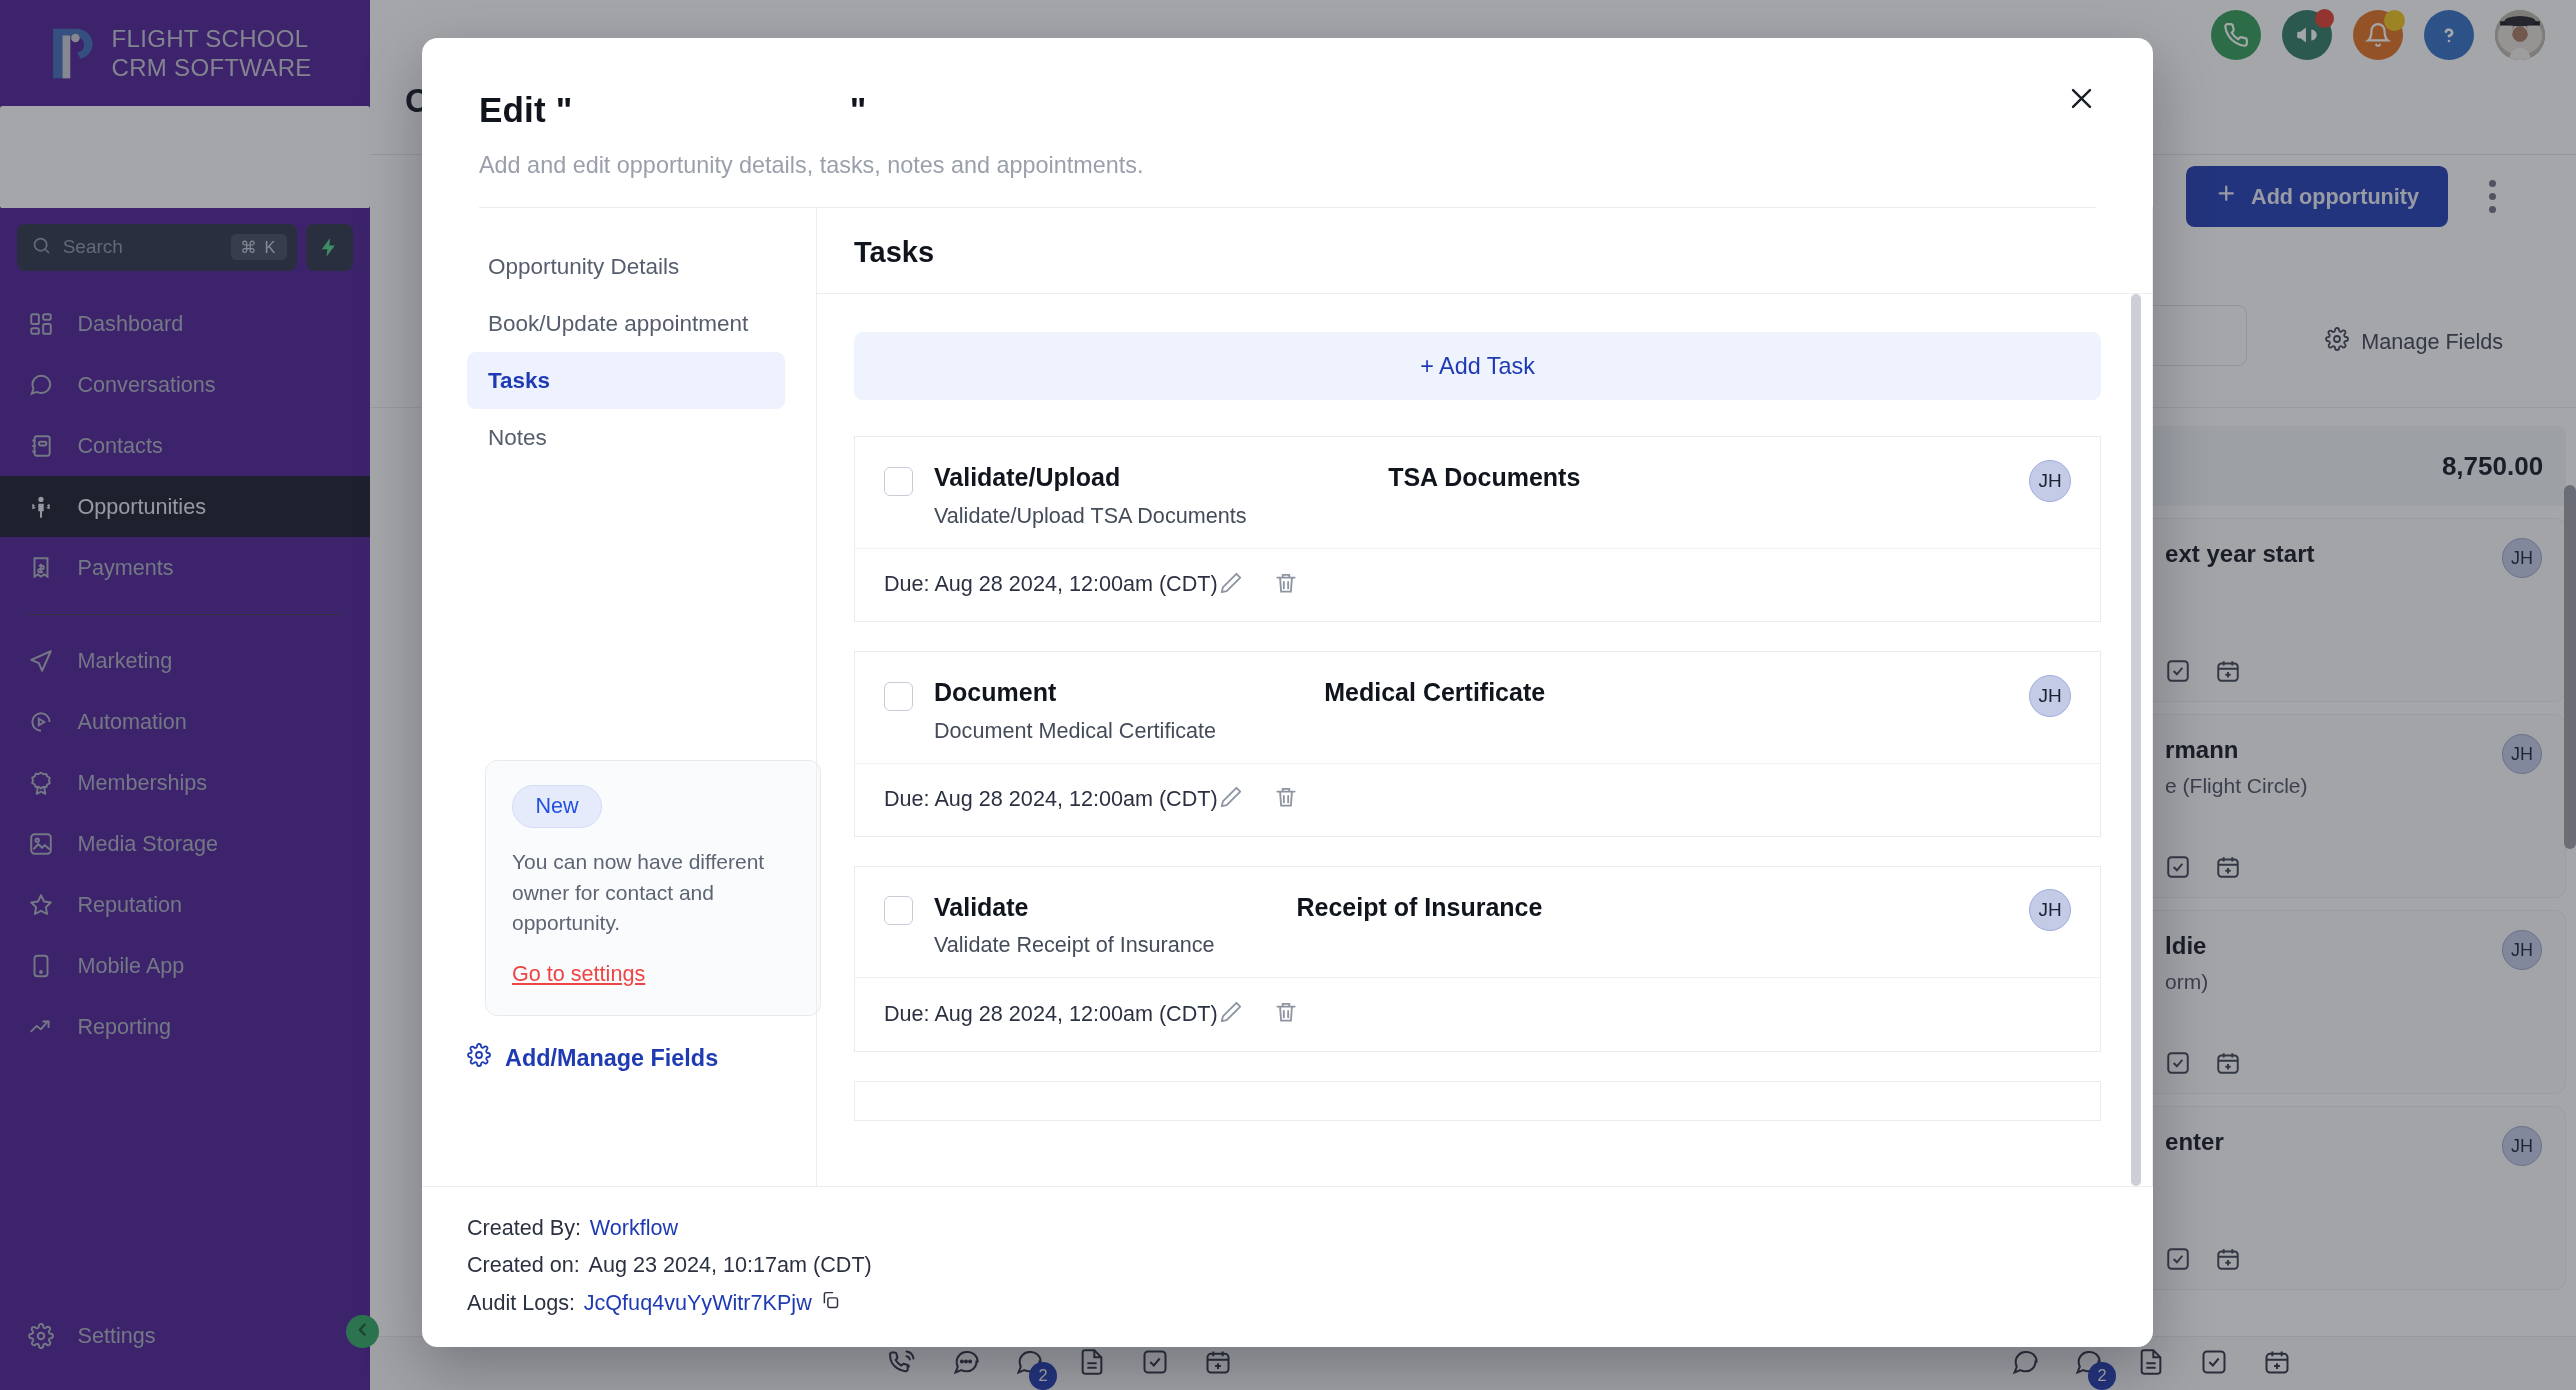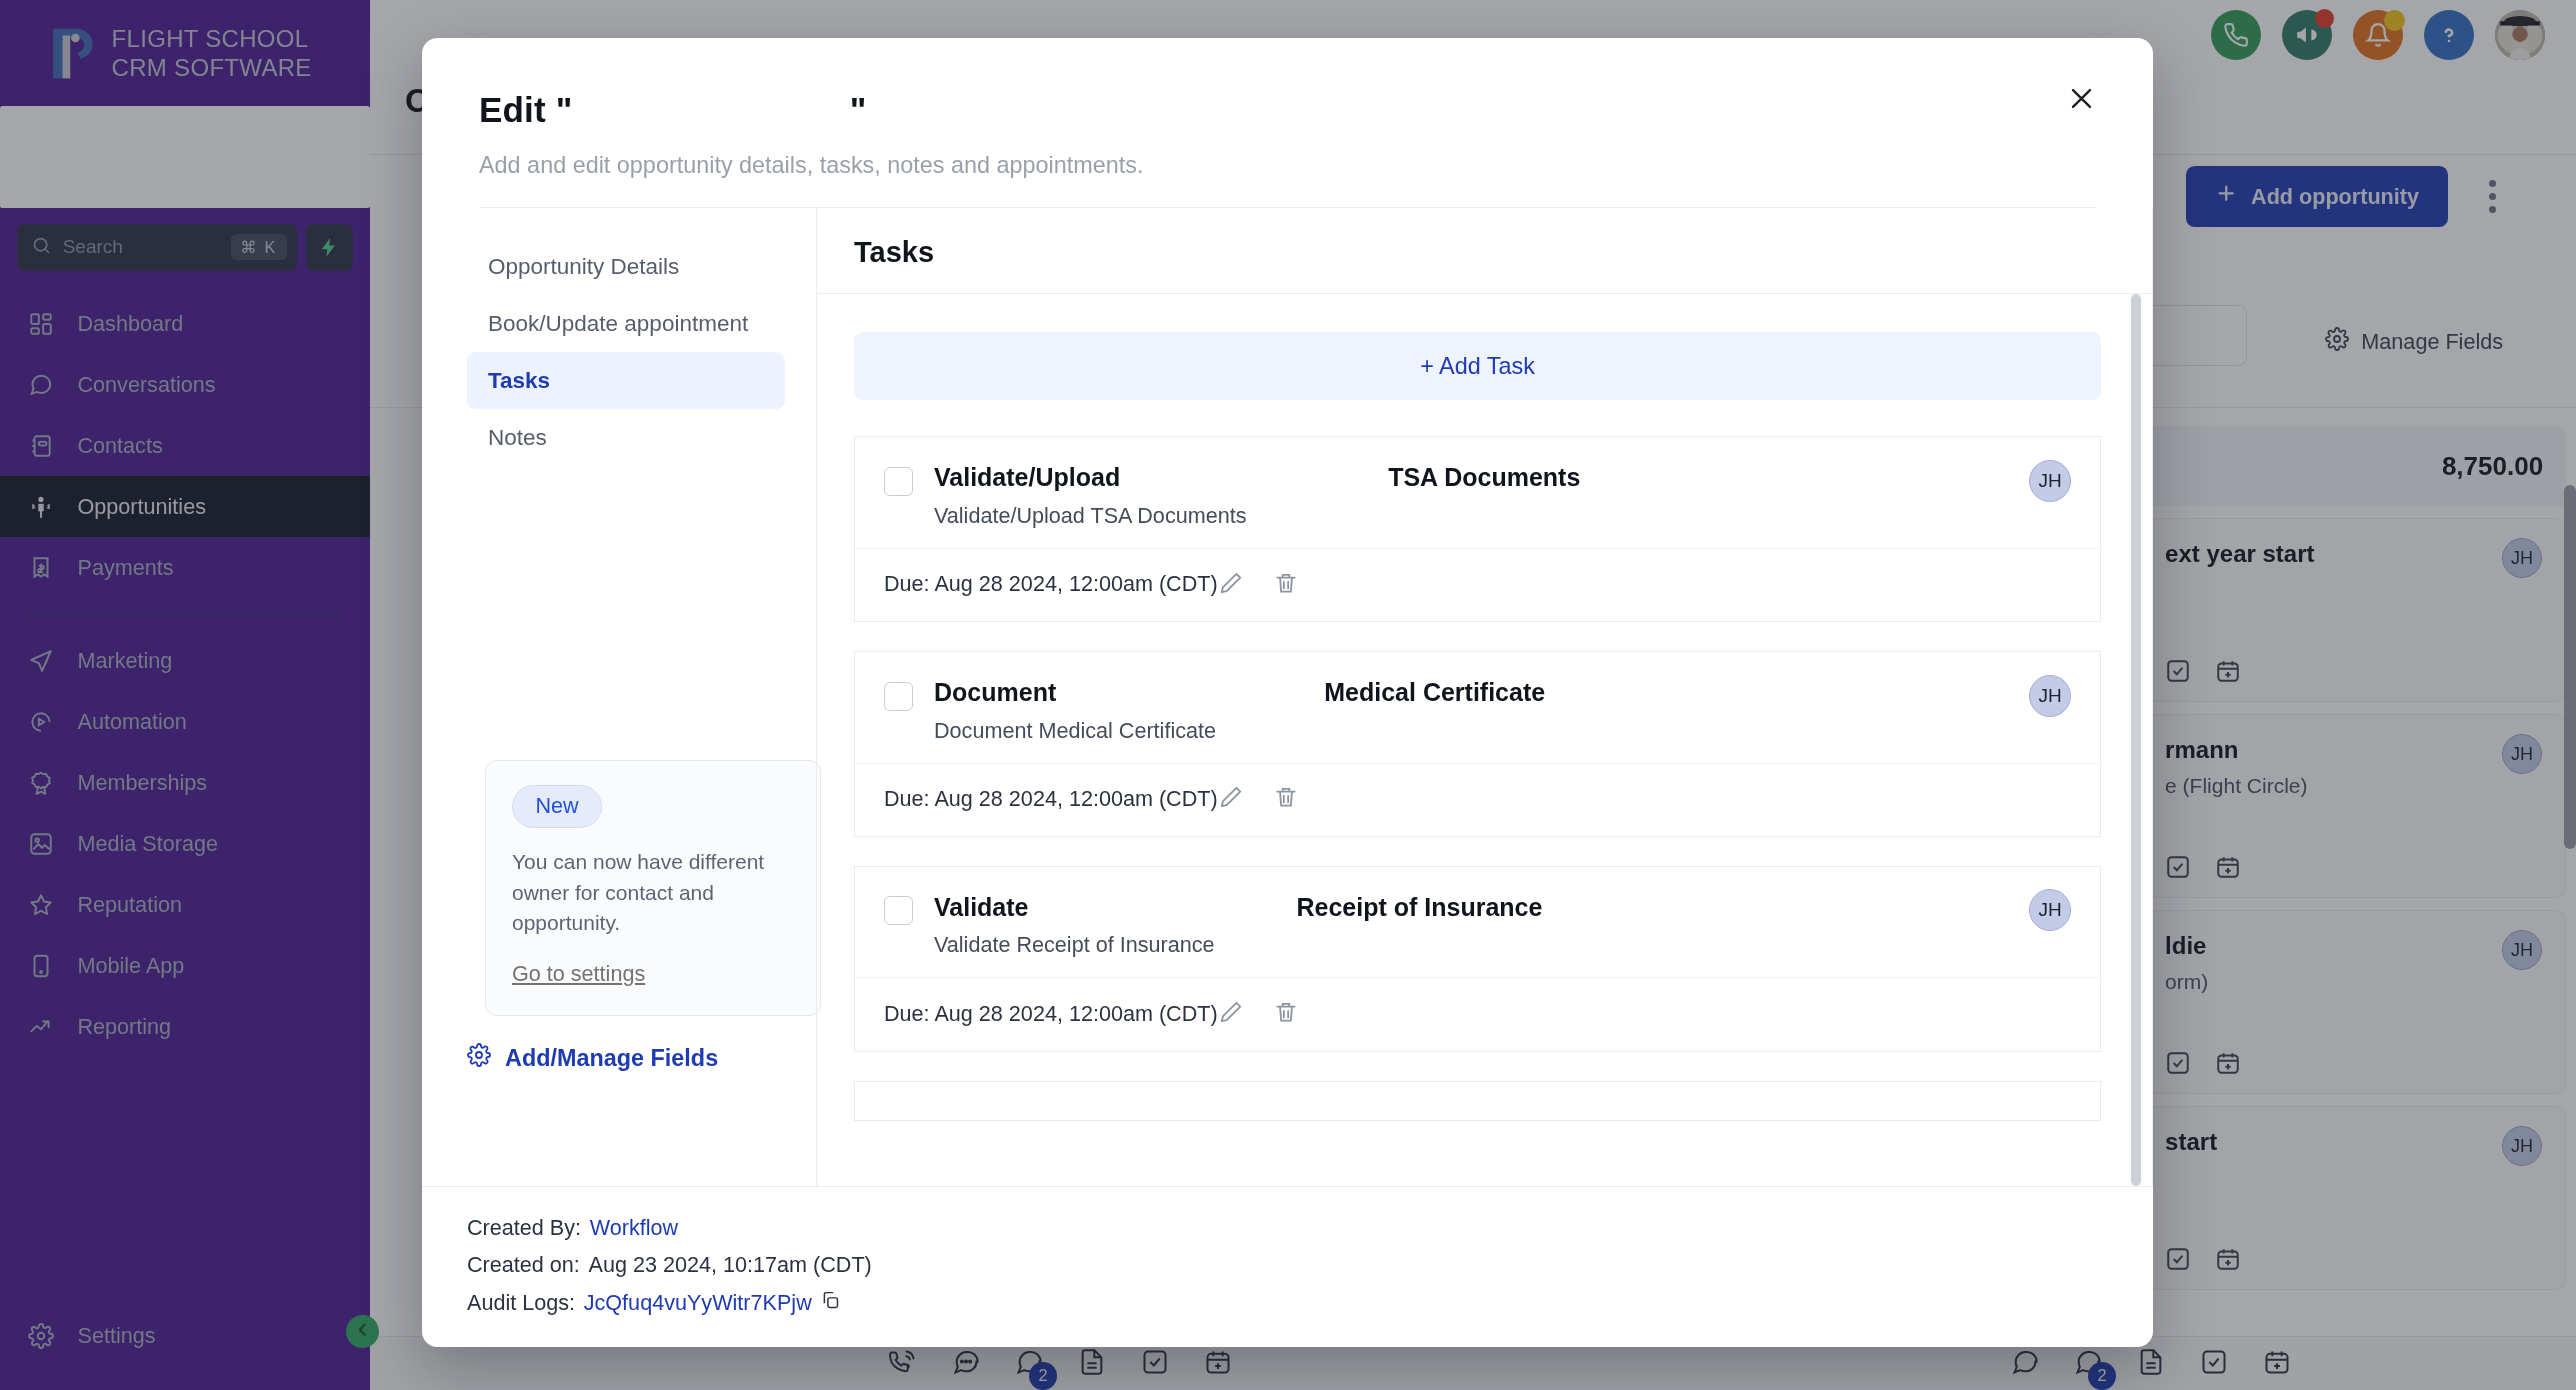--- a/index.html
+++ b/index.html
@@ -210,21 +210,21 @@
     position: absolute; left: 45px; bottom: 170px;
     width: 336px; background: #fafbfc; border: 0.9px solid #e8eaee;
     border-radius: 12px; padding: 24px 26px 28px 26px; margin-left: 18px;
   }
   .promo-badge {
     display: inline-flex; align-items: center; justify-content: center;
     background: #e6ebfb; color: #2250e0; border: 0.9px solid #d3dbf6;
     border-radius: 865px; padding: 7.8px 22.5px; font-size: 21.6px;
   }
   .promo-text { color: #5d6575; font-size: 21px; line-height: 1.45; margin-top: 19px; }
-  .promo-link { color: #737373; font-size: 21.6px; margin-top: 22.5px; display: inline-block; }
+  .promo-link { color: #ef4444; font-size: 21.6px; margin-top: 22.5px; display: inline-block; }
   .manage-link {
     position: absolute; left: 45px; bottom: 113px;
     display: flex; align-items: center; gap: 14px;
     color: #1f3bb3; font-size: 23.4px; font-weight: 700;
   }
 
   .nav-rule { position: absolute; left: 394px; top: 0; bottom: 0; width: 0.9px; background: #ebedf0; }
 
   .modal-main { flex: 1; min-width: 0; padding: 0 0 0 0; position: relative; display: flex; flex-direction: column; }
   .main-title { font-size: 29px; font-weight: 700; color: #10141c; padding: 29px 0 24px 38px; }
@@ -401,21 +401,21 @@
                 <path d="M8 12l3 3 5-6"></path>
               </svg></span>
           <span><svg width="26" height="26" viewBox="0 0 24 24" fill="none" stroke="#3b4252" stroke-width="1.8">
                 <rect x="3" y="5" width="18" height="16" rx="3"></rect>
                 <path d="M3 10h18M8 3v4M16 3v4M12 13v5M9.5 15.5h5"></path>
               </svg></span>
         </div>
       </div>
 
       <div class="kan-card">
-        <div class="nm">start</div>
+        <div class="nm">enter</div>
         <div class="sub"></div>
         <div class="kan-av">JH</div>
         <div class="kan-icons">
           <span><svg width="26" height="26" viewBox="0 0 24 24" fill="none" stroke="#3b4252" stroke-width="1.8">
                 <rect x="3" y="3" width="18" height="18" rx="3"></rect>
                 <path d="M8 12l3 3 5-6"></path>
               </svg></span>
           <span><svg width="26" height="26" viewBox="0 0 24 24" fill="none" stroke="#3b4252" stroke-width="1.8">
                 <rect x="3" y="5" width="18" height="16" rx="3"></rect>
                 <path d="M3 10h18M8 3v4M16 3v4M12 13v5M9.5 15.5h5"></path>

